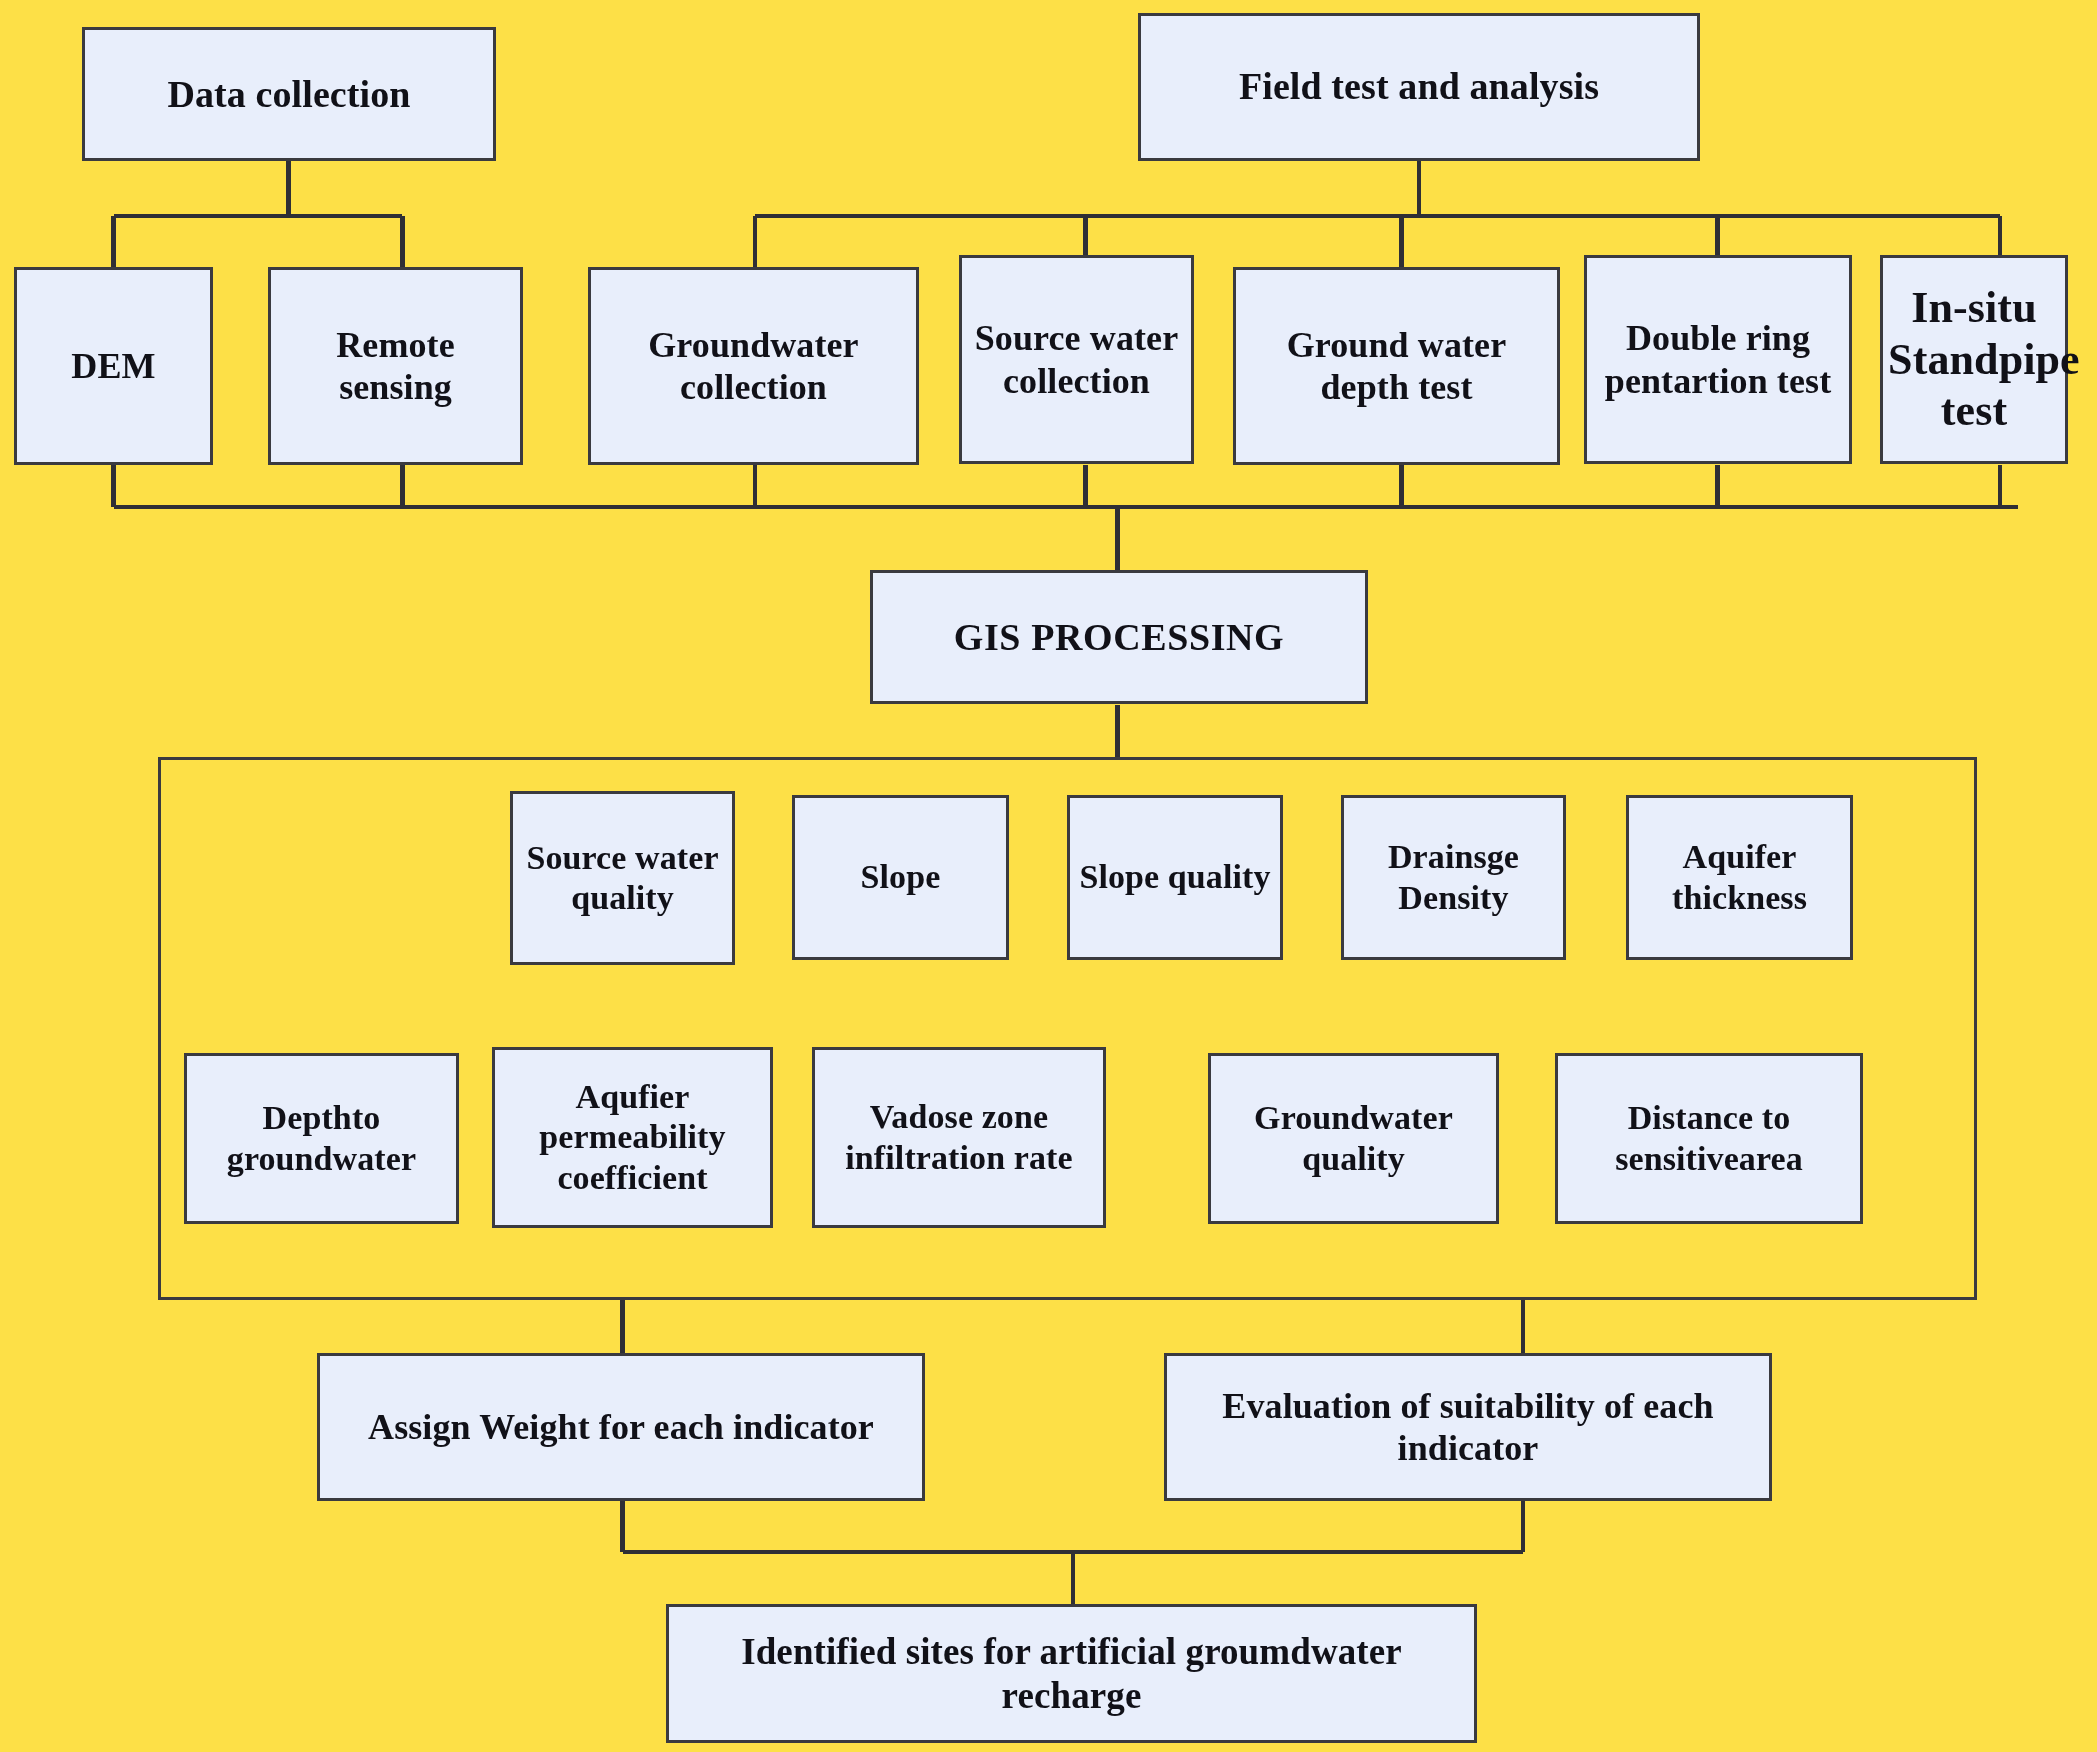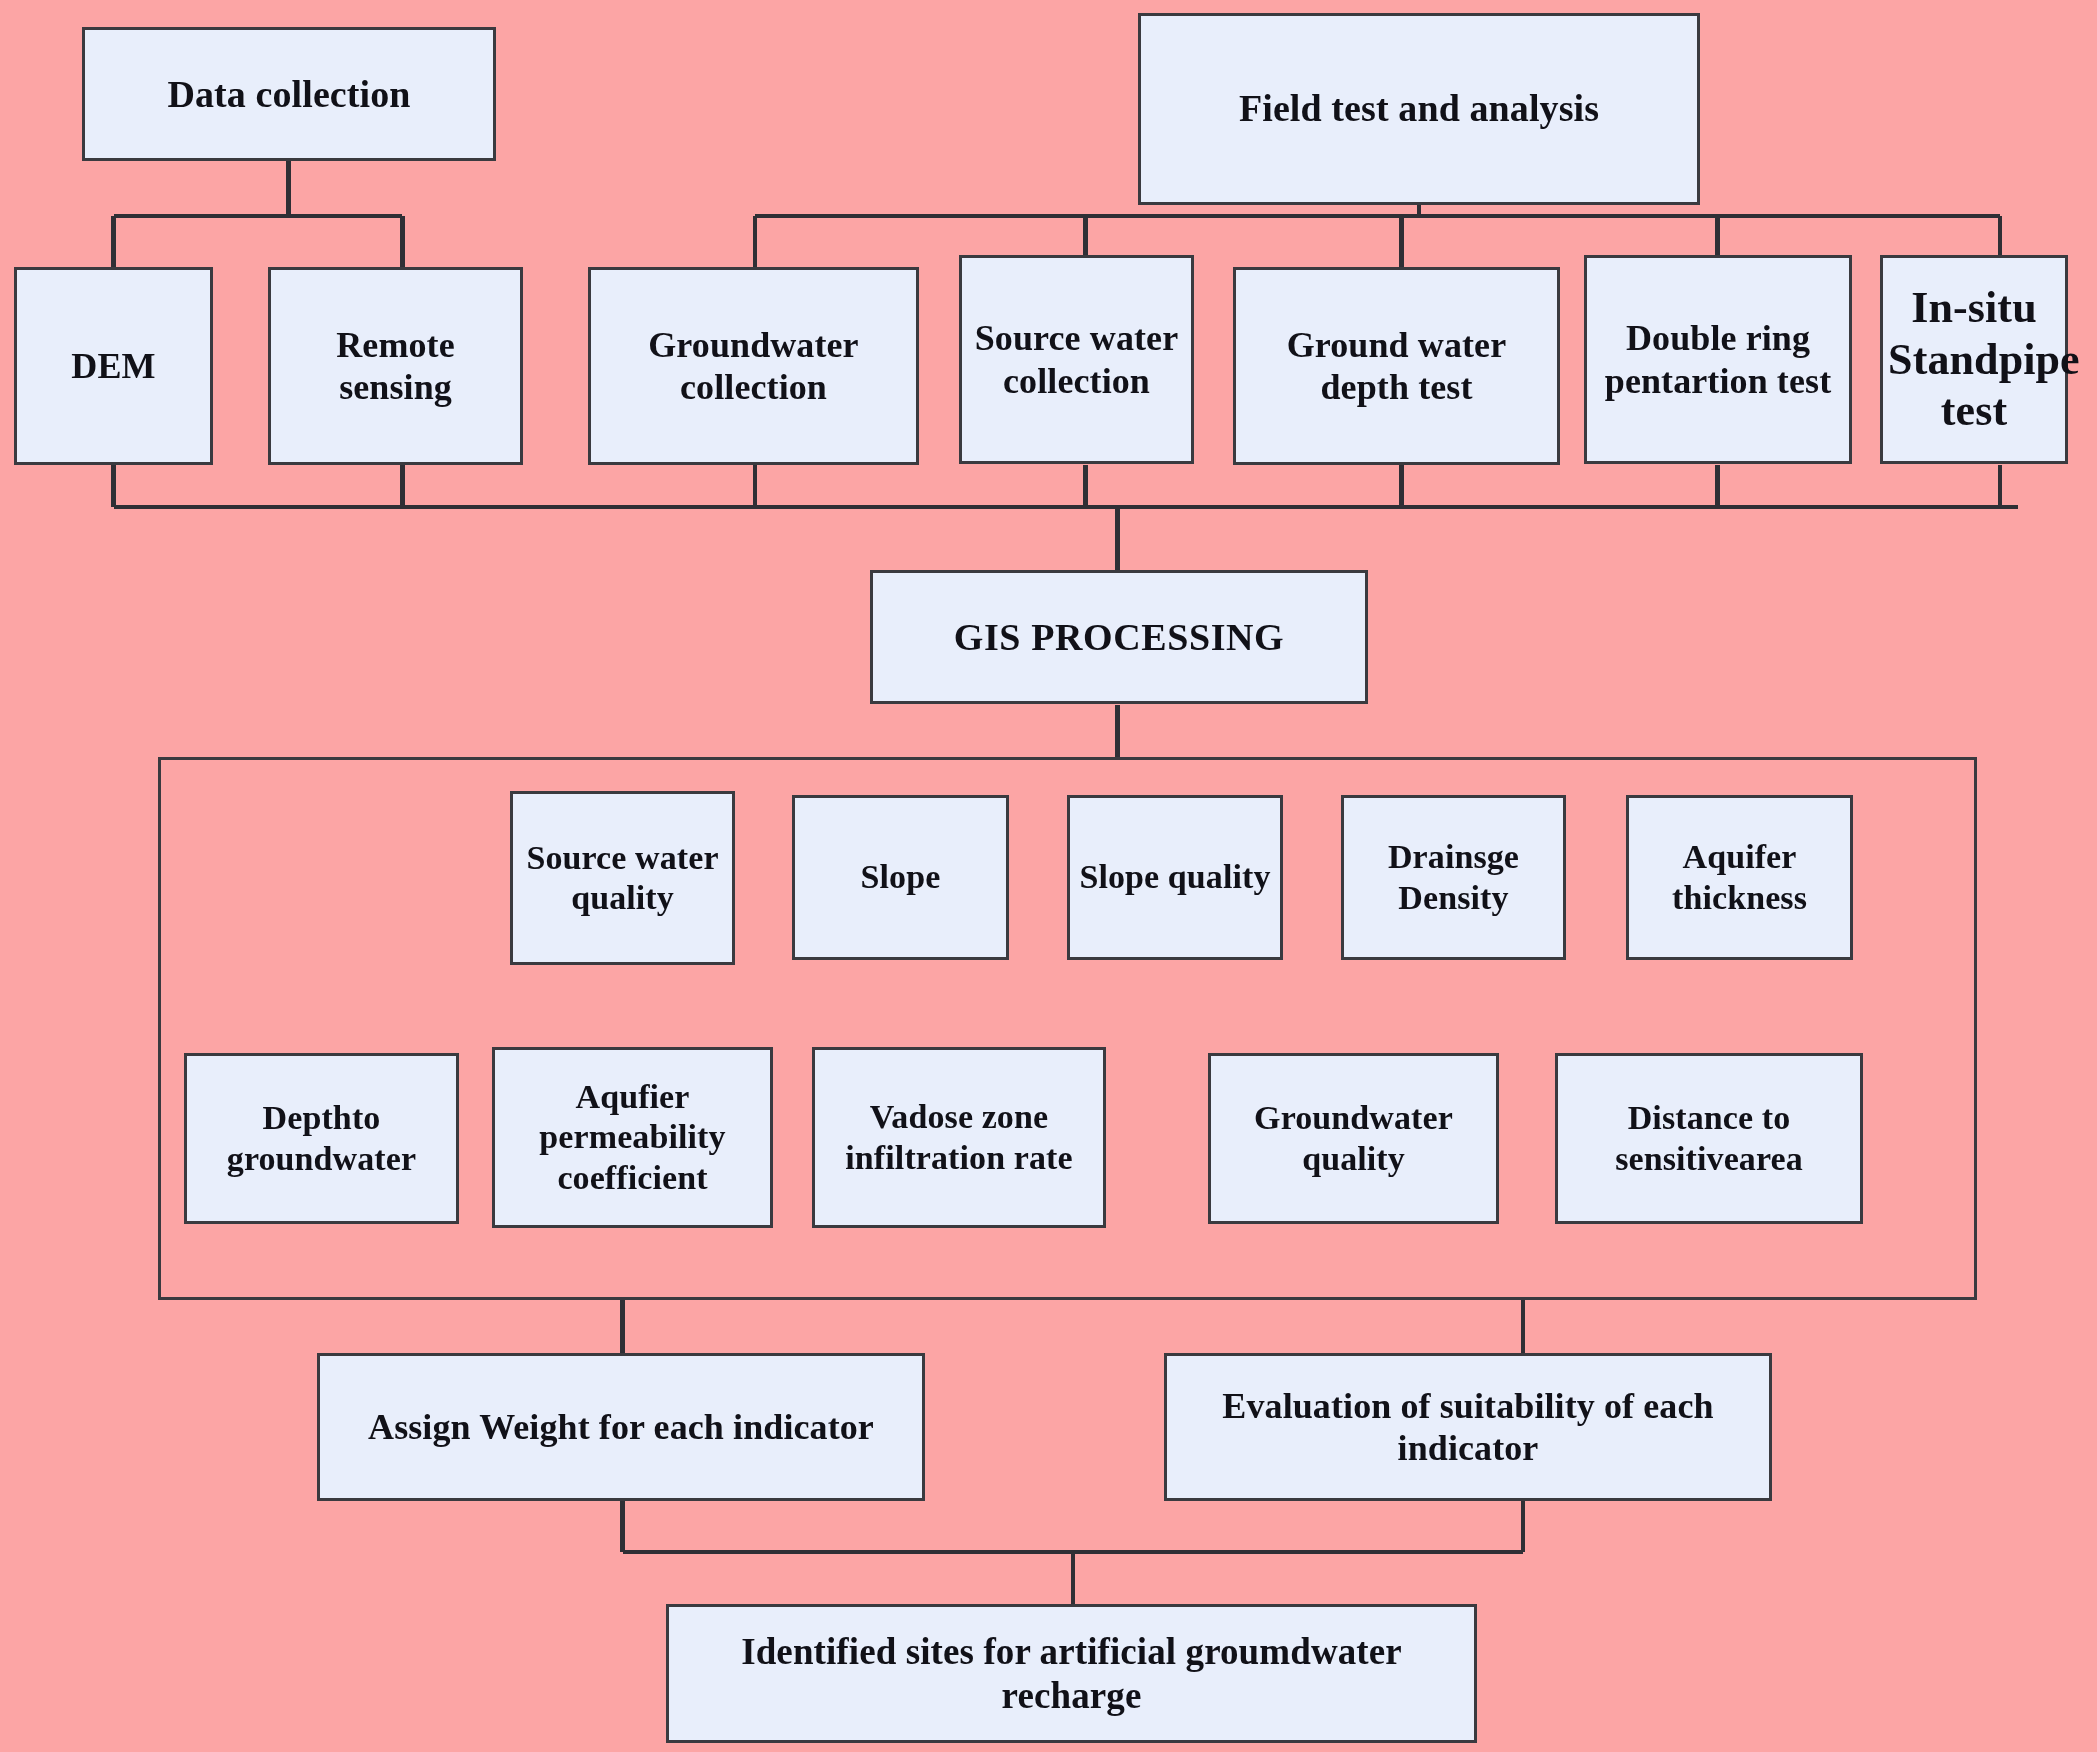--- a/index.html
+++ b/index.html
@@ -1,20 +1,20 @@
 <!DOCTYPE html>
 <html style="font-size:10.2px"><head>
 <meta charset="utf-8">
 <style>
   html,body{margin:0;padding:0;background:#ffffff;}
   #stage{
     position:relative;
     width:2097px;
     height:1753px;
-    background:#fca5a5;
+    background:#fde047;
     font-family:"Liberation Serif", "DejaVu Serif", serif;
     overflow:hidden;
   }
   #wires{position:absolute;left:0;top:0;width:2097px;height:1753px;}
   .node{
     position:absolute;
     box-sizing:border-box;
     background:#e8eefb;
     border:3.2px solid #3a3a3f;
     display:flex;
@@ -78,21 +78,21 @@
       <line x1="2385" y1="2350" x2="2385" y2="2430"></line>
       <line x1="975" y1="2430" x2="2385" y2="2430"></line>
       <line x1="1680" y1="2430" x2="1680" y2="2512"></line>
     </g>
   </svg>
 
   <div class="node" style="left:82px; top:27px; width:414px; height:134px; font-size:38px;">
     <span>Data collection</span>
   </div>
 
-  <div class="node" style="left:1138px; top:12.8px; width:562px; height:192px; font-size:38px;">
+  <div class="node" style="left:1138px; top:12.8px; width:562px; height:148px; font-size:38px;">
     <span>Field test and analysis</span>
   </div>
 
   <div class="node" style="left:14px; top:267px; width:199px; height:198px; font-size:36px;text-align:center;">
     <span>DEM</span>
   </div>
 
   <div class="node" style="left:268px; top:267px; width:255px; height:198px; font-size:36px;">
     <span>Remote sensing</span>
   </div>

